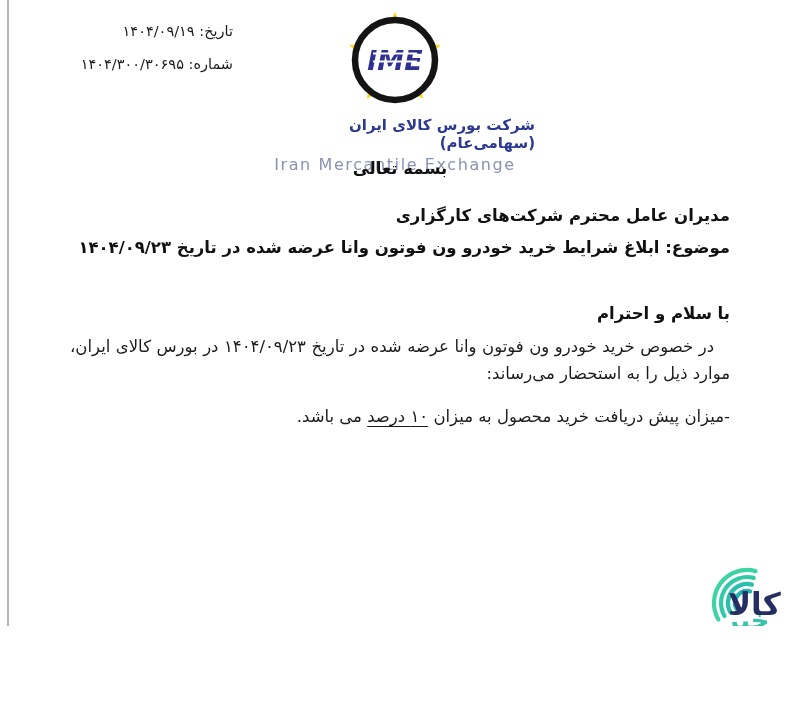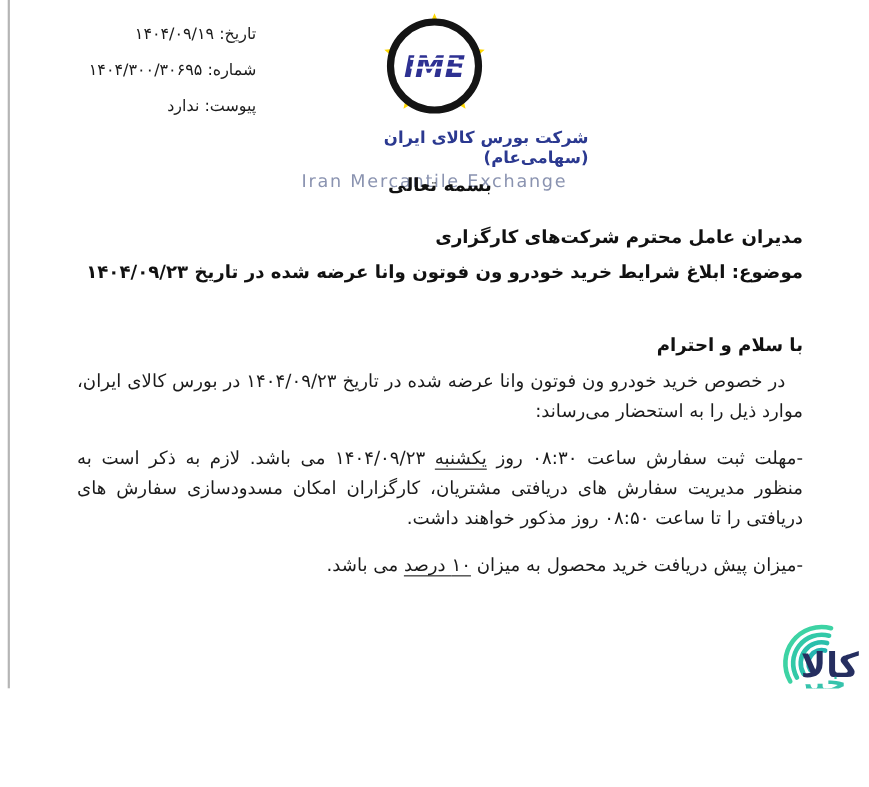--- a/index.html
+++ b/index.html
@@ -48,24 +48,20 @@
 
   <div class="meta">
     <div class="row">
       <span class="lbl">تاریخ:</span>
       <span class="val">۱۴۰۴/۰۹/۱۹</span>
     </div>
     <div class="row">
       <span class="lbl">شماره:</span>
       <span class="val">۱۴۰۴/۳۰۰/۳۰۶۹۵</span>
     </div>
-    <div class="row">
-      <span class="lbl">پیوست:</span>
-      <span class="val">ندارد</span>
-    </div>
   </div>
 
   <div class="logo-block">
     <svg width="110" height="100" viewBox="0 0 110 100">
       <polygon points="55,2 67.9,32.2 100.6,35.2 75.9,56.8 83.2,88.8 55,72 26.8,88.8 34.1,56.8 9.4,35.2 42.1,32.2" fill="#ffd900"></polygon>
       <circle cx="55" cy="50" r="40" fill="#ffffff" stroke="#141414" stroke-width="6.5"></circle>
       <text x="55" y="60" text-anchor="middle" font-family="DejaVu Sans, sans-serif" font-size="27" font-weight="bold" font-style="italic" fill="#2e3192">IME</text>
       <rect x="33" y="42.5" width="44" height="2" fill="#ffffff"></rect>
       <rect x="33" y="50.5" width="44" height="2" fill="#ffffff"></rect>
     </svg>
@@ -74,23 +70,20 @@
   </div>
 
   <div class="letter">
     <div class="basmala">بسمه تعالی</div>
     <div class="recipient">مدیران عامل محترم شرکت‌های کارگزاری</div>
     <div class="subject">موضوع: ابلاغ شرایط خرید خودرو ون فوتون وانا عرضه شده در تاریخ ۱۴۰۴/۰۹/۲۳</div>
     <div class="salutation">با سلام و احترام</div>
     <div class="para intro">در خصوص خرید خودرو ون فوتون وانا عرضه شده در تاریخ ۱۴۰۴/۰۹/۲۳ در بورس کالای ایران، موارد ذیل را به استحضار می‌رساند:</div>
 
     <div class="para bullet">
-      <span>-مهلت ثبت سفارش ساعت ۰۸:۳۰ روز </span><span class="u">یکشنبه</span><span> ۱۴۰۴/۰۹/۲۳ می باشد. لازم به ذکر است به منظور مدیریت سفارش های دریافتی مشتریان، کارگزاران امکان مسدودسازی سفارش های دریافتی را تا ساعت ۰۸:۵۰ روز مذکور خواهند داشت.</span>
-    </div>
-    <div class="para bullet">
       <span>-میزان پیش دریافت خرید محصول به میزان </span><span class="u">۱۰ درصد</span><span> می باشد.</span>
     </div>
   </div>
 
   <div class="signature">معاونت پایاپای و خزانه داری</div>
 
   <svg class="watermark" viewBox="0 0 130 105">
     <g fill="none" stroke-linecap="round">
       <path d="M46.4,94.5 A33,33 0 0 1 83.5,46.1" stroke="#3dd3a4" stroke-width="4.2"></path>
       <path d="M52.5,91 A26,26 0 0 1 81.7,52.9" stroke="#32c9a8" stroke-width="4.2"></path>

